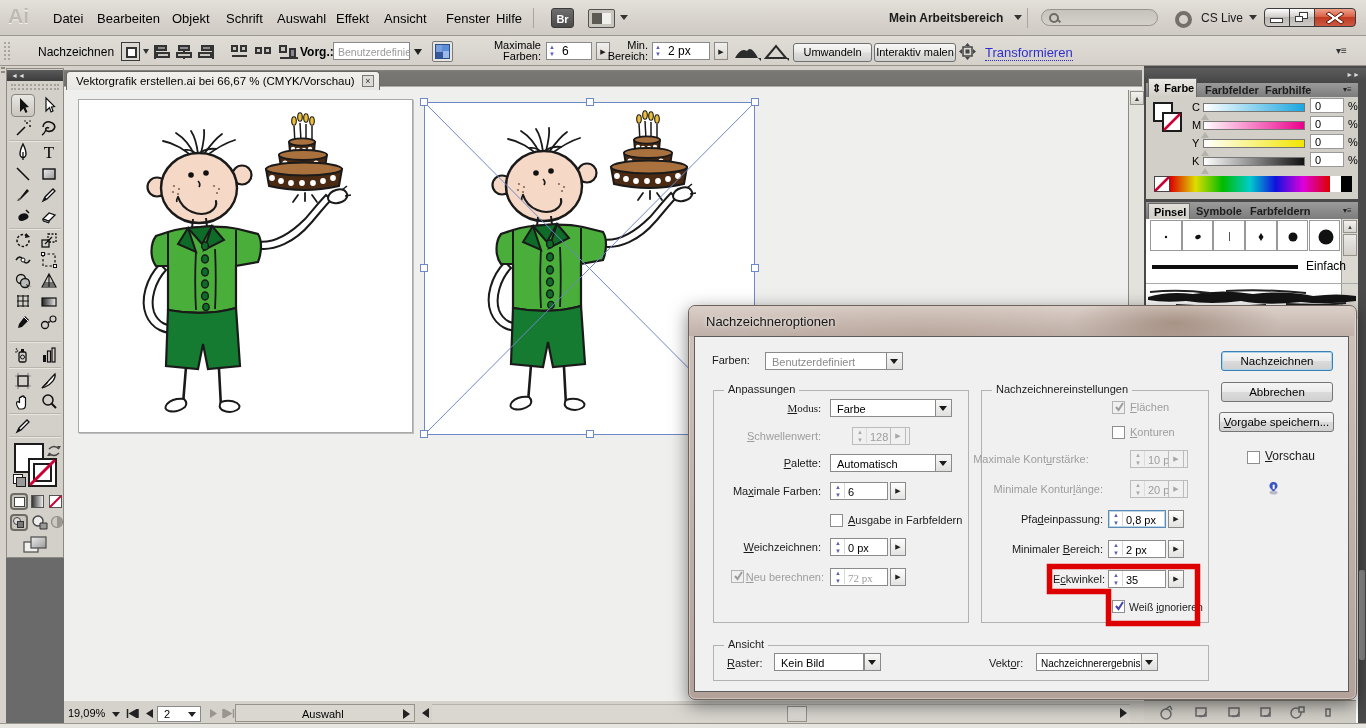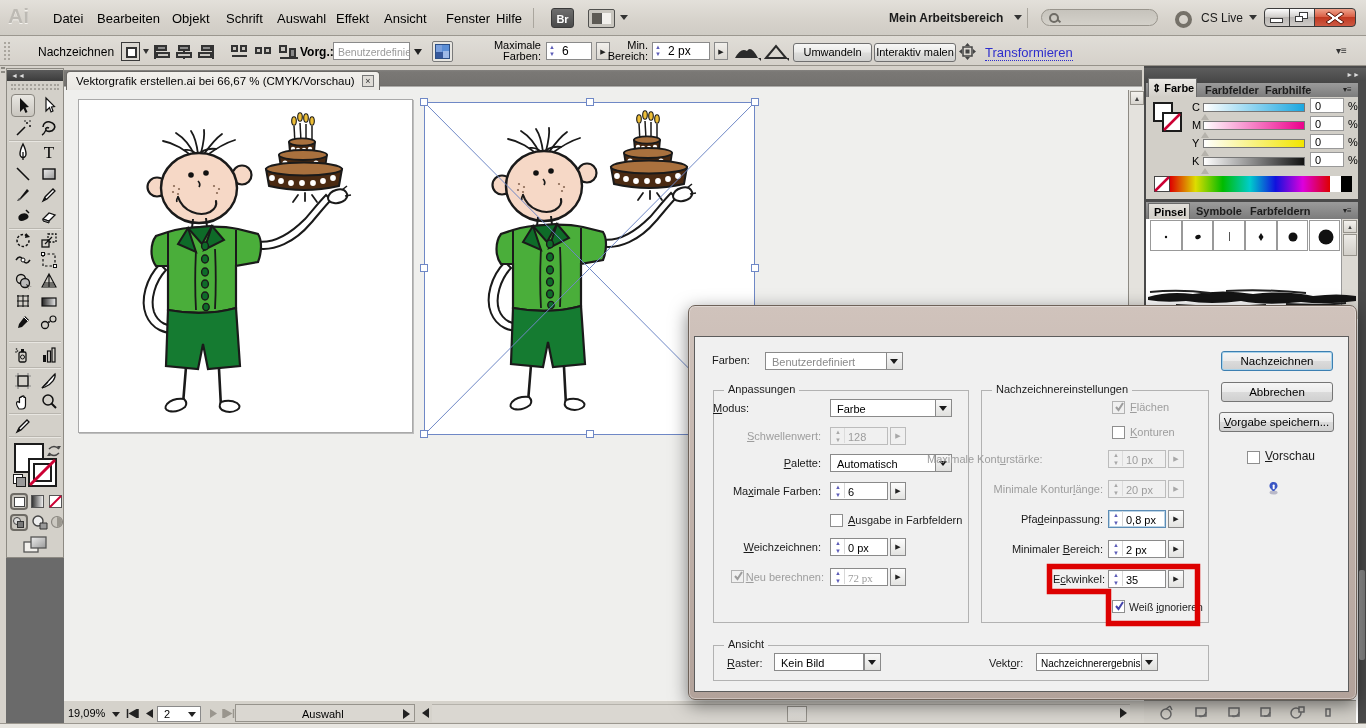--- a/index.html
+++ b/index.html
@@ -17,21 +17,21 @@
  font-size:11px;color:#000;padding:3px 0 0 6px;height:18px;white-space:nowrap;}
 .cbtn{position:absolute;width:17px;height:18px;border:1px solid #8a8a8a;box-sizing:border-box;
  background:linear-gradient(#f8f8f8,#e0e0de);}
 .cbtn:after{content:"";position:absolute;left:3px;top:6px;border:4px solid transparent;border-top:5px solid #1a1a1a;}
 .spin{position:absolute;width:58px;height:18px;background:#fff;border:1px solid #8a8a8a;box-sizing:border-box;}
 .spin .ar{position:absolute;left:1px;top:0px;width:12px;height:15px;font-size:6px;line-height:8px;
  color:#5d5db8;text-align:center;border-right:1px solid #d8d8d8;}
 .spin .v{position:absolute;left:17px;top:3px;font-size:11px;color:#000;white-space:nowrap;}
 .sbtn{position:absolute;width:16px;height:18px;border:1px solid #8a8a8a;box-sizing:border-box;
  background:linear-gradient(#fdfdfd,#e3e3e1);font-size:7px;color:#222;text-align:center;line-height:16px;}
-.spin.dis{background:#f0f0f0;border-color:#bcbcbc;}
+.spin.dis{background:#f0f0f0;border-color:#bcbcbc;margin-left:22px;}
 .spin.dis .ar{color:#a8a8a8;border-right-color:#dcdcdc;}
 .spin.dis .v{color:#9d9d9d;}
 .sbtn.dis{background:#f0f0f0;border-color:#bcbcbc;color:#a8a8a8;}
 .chk{position:absolute;width:13px;height:13px;background:#fff;border:1px solid #8e8e8e;box-sizing:border-box;}
 .chk.dis{background:#f0f0f0;border-color:#b2b2b2;}
 .chk svg{position:absolute;left:0;top:-2px;}
 .grp{position:absolute;border:1px solid #b2b2b2;box-sizing:border-box;}
 .glab{position:absolute;font-size:11px;color:#1a1a1a;background:#f0f0f0;padding:0 4px;white-space:nowrap;}
 .wbtn{position:absolute;height:20px;border:1px solid #757575;border-radius:3px;box-sizing:border-box;
  background:linear-gradient(#f5f5f5,#ebebeb 50%,#dbdbdb 50%,#d0d0d0);
@@ -516,20 +516,24 @@
             <circle cx="15" cy="16" r="4.5" fill="#111"></circle>
           </svg></div>
         <div class="a" style="left:162.5px;top:1px;width:31.7px;height:31px;background:#fff;border:1px solid #999;box-sizing:border-box;"><svg width="30" height="30">
             <circle cx="16" cy="16" r="7.5" fill="#111"></circle>
           </svg></div>
       </div>
     <div class="a" style="left:195px;top:0;width:17px;height:100px;background:#dcd9d3;border-left:1px solid #999;box-sizing:border-box;">
       <div class="a" style="left:1px;top:1px;width:14px;height:13px;background:linear-gradient(#f4f2ee,#d8d5cf);border:1px solid #96938c;font-size:6px;color:#444;text-align:center;line-height:12px;box-sizing:border-box;">▲</div>
       <div class="a" style="left:1px;top:15px;width:14px;height:22px;background:linear-gradient(#eceae6,#d2cfc9);border:1px solid #96938c;box-sizing:border-box;"></div>
     </div>
+    <div class="a" style="left:0;top:33px;width:212px;height:32px;border-bottom:1px solid #aaa;box-sizing:border-box;">
+      <div class="a" style="left:6px;top:13px;width:146px;height:4px;background:#0d0d0d;"></div>
+      <div class="a t12" style="left:160px;top:7px;">Einfach</div>
+    </div>
     <svg class="a" width="212" height="30" style="left:0;top:65px;">
       <path d="M2 13 q20 -6 45 -3 q30 -5 60 0 q35 -4 60 2 q25 -3 43 0 l0 5 q-30 4 -55 1 q-35 4 -60 -1 q-30 4 -55 0 q-22 2 -38 -1 Z" fill="#141414"></path>
       <path d="M4 8 q30 -3 60 1 M80 7 q40 -2 80 2 M30 21 q50 3 90 0 M140 20 q35 2 60 -1" stroke="#222" stroke-width="2" fill="none"></path>
     </svg>
   </div>
   <div class="a" style="left:214px;top:15px;width:8px;height:642px;background:#4a4a4a;">
     <div class="a" style="left:1px;top:489px;width:6px;height:90px;background:linear-gradient(90deg,#9a9a9a,#7b7b7b);border-radius:2px;"></div>
   </div>
 </div>
 
@@ -589,29 +593,36 @@
 
 <div class="a" style="left:0;top:723px;width:1366px;height:5px;background:#e8e6e1;border-top:1px solid #9b978f;box-sizing:border-box;"></div>
 <div class="a" style="left:0;top:66px;width:6px;height:657px;background:#d6d2cb;">
   <div class="a" style="left:1px;top:1px;width:4px;height:2px;border-top:2px dotted #8d8a83;"></div>
   <div class="a" style="left:1px;top:5px;width:4px;height:2px;border-top:2px dotted #8d8a83;"></div>
 </div>
 
 <div class="a" id="dialog" style="left:688px;top:305px;width:667px;height:393px;
  border:1px solid #6e6259;border-radius:7px;background:linear-gradient(#d0c3bc,#b2a29a);
  box-shadow:0 5px 18px rgba(0,0,0,.5), 0 0 0 1px rgba(255,255,255,.35) inset;">
+  <div class="a" style="left:0;top:0;width:665px;height:30px;border-radius:7px 7px 0 0;overflow:hidden;">
+    <div class="a" style="left:0;top:0;width:100%;height:100%;background:
+      radial-gradient(150px 45px at 73% 55%, rgba(110,75,55,.38), rgba(110,75,55,0) 70%),
+      radial-gradient(260px 60px at 35% 90%, rgba(160,130,110,.22), rgba(160,130,110,0) 70%),
+      linear-gradient(#dbd0c9,#bfb0a8);"></div>
+    <div class="a" style="left:17px;top:8px;font-size:13px;color:#151515;text-shadow:0 0 4px rgba(255,255,255,.9);white-space:nowrap;">Nachzeichneroptionen</div>
+  </div>
   <div class="a" id="dlgclient" style="left:5px;top:30px;width:655px;height:356px;background:#f0f0f0;border:1px solid #5c5c5c;box-sizing:border-box;">
 
     <div class="dlbl" style="left:17px;top:17px;">Farben:</div>
     <div class="cmb" style="left:70px;top:15px;width:122px;color:#8a8a8a;">Benutzerdefiniert</div>
     <div class="cbtn" style="left:191px;top:15px;"></div>
 
     <div class="grp" style="left:18px;top:53px;width:256px;height:233px;"></div>
     <div class="glab" style="left:29px;top:46px;">Anpassungen</div>
-    <div class="dlbl" style="left:18px;top:65px;width:108px;"><u>M</u>odus:</div>
+    <div class="dlbl" style="left:18px;top:65px;width:108px;text-align:right;font-family:Liberation Serif, serif;"><u>M</u>odus:</div>
     <div class="cmb" style="left:135px;top:62px;width:106px;">Farbe</div>
     <div class="cbtn" style="left:240px;top:62px;"></div>
     <div class="glbl" style="left:18px;top:93px;width:108px;text-align:right;"><u>S</u>chwellenwert:</div>
     <div class="spin dis" style="left:135px;top:90px;">
         <span class="ar">▲<br>▼</span>
         <span class="v">128</span>
       </div>
     <div class="sbtn dis" style="left:195px;top:90px;">▶</div>
     <div class="dlbl" style="left:18px;top:120px;width:108px;text-align:right;"><u>P</u>alette:</div>
     <div class="cmb" style="left:135px;top:117px;width:106px;">Automatisch</div>
@@ -645,21 +656,21 @@
     <div class="grp" style="left:286px;top:53px;width:228px;height:233px;"></div>
     <div class="glab" style="left:297px;top:46px;">Nachzeichnereinstellungen</div>
     <div class="chk dis" style="left:417px;top:64px;">
         <svg width="13" height="15" viewBox="0 0 13 15">
           <path d="M3 7 L5.5 10 L10 3" stroke="#9d9d9d" stroke-width="2" fill="none"></path>
         </svg>
       </div>
     <div class="glbl" style="left:435px;top:64px;"><u>F</u>lächen</div>
     <div class="chk" style="left:417px;top:89px;"></div>
     <div class="glbl" style="left:435px;top:89px;"><u>K</u>onturen</div>
-    <div class="glbl" style="left:232px;top:116px;width:168px;text-align:left;">Maximale Kont<u>u</u>rstärke:</div>
+    <div class="glbl" style="left:252px;top:116px;width:168px;text-align:center;">Maximale Kont<u>u</u>rstärke:</div>
     <div class="spin dis" style="left:413px;top:113px;">
         <span class="ar">▲<br>▼</span>
         <span class="v">10 px</span>
       </div>
     <div class="sbtn dis" style="left:473px;top:113px;">▶</div>
     <div class="glbl" style="left:240px;top:146px;width:168px;text-align:right;">Minimale Kontur<u>l</u>änge:</div>
     <div class="spin dis" style="left:413px;top:143px;">
         <span class="ar">▲<br>▼</span>
         <span class="v">20 px</span>
       </div>

